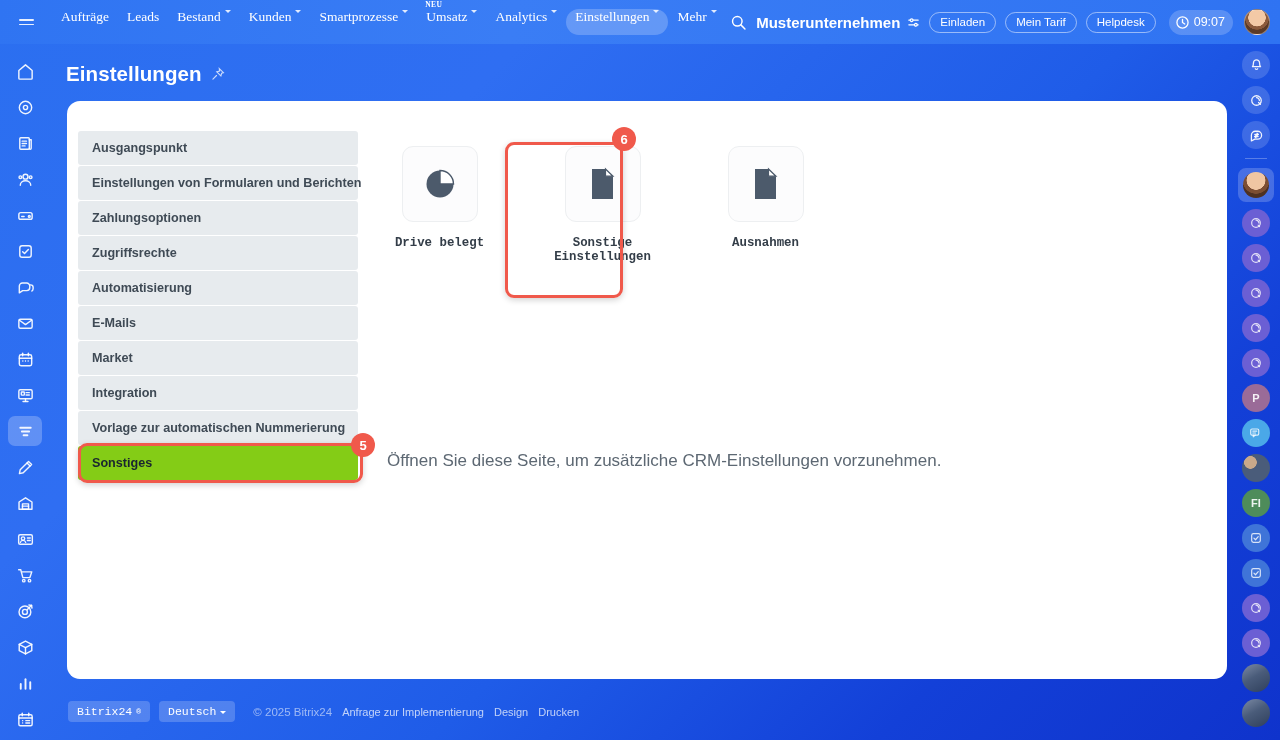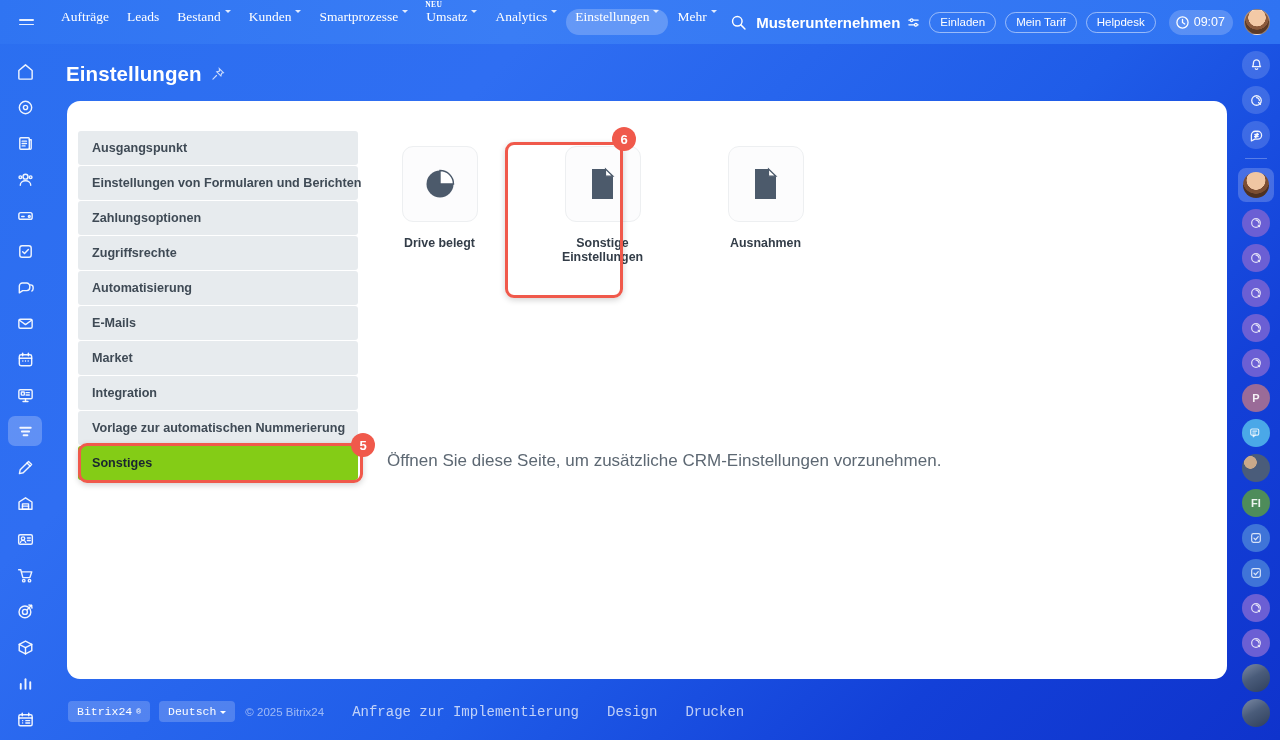--- a/index.html
+++ b/index.html
@@ -154,21 +154,21 @@
   .hl-badge {
     position: absolute; width: 24px; height: 24px; border-radius: 50%;
     background: #f0594b; color: #fff;
     font-size: 13px; font-weight: bold;
     display: flex; align-items: center; justify-content: center;
     z-index: 26;
   }
 
   
   #tiles { position: absolute; top: 45px; left: 325px; display: flex; gap: 68px; }
-  .tile { width: 95px; display: flex; flex-direction: column; align-items: center; cursor: pointer; }
+  .tile { width: 95px; display: flex; flex-direction: column; align-items: center; cursor: pointer; font-family: Liberation Mono, monospace; }
   .tileicon {
     width: 76px; height: 76px; border-radius: 11px;
     border: 1px solid #edeff1; background: #fcfcfd;
     display: flex; align-items: center; justify-content: center;
   }
   .tilelabel {
     margin-top: 14px; text-align: center; line-height: 1.15;
     font-size: 12.4px; font-weight: bold; color: #333d48;
   }
 
@@ -182,26 +182,26 @@
     position: absolute; left: 68px; bottom: 18px;
     display: flex; align-items: center; gap: 9px; z-index: 20;
   }
   .f-pill {
     height: 21px; padding: 0 9px;
     display: flex; align-items: center; gap: 4px;
     background: rgba(255,255,255,0.2); border-radius: 4px;
     font-size: 11.5px; color: #ffffff; cursor: pointer; white-space: nowrap; font-family: Liberation Mono, monospace;
   }
   .f-link {
-    font-size: 14px; color: rgba(255,255,255,0.72);
-    cursor: pointer; white-space: nowrap; margin-left: 19px; font-family: Liberation Mono, monospace;
+    font-size: 11px; color: rgba(255,255,255,0.72);
+    cursor: pointer; white-space: nowrap; margin-left: 1px;
   }
   .f-copy {
     font-size: 11.5px; color: rgba(255,255,255,0.55);
-    white-space: nowrap; margin-left: 1px; text-align: center;
+    white-space: nowrap; margin-left: 9px; text-align: center;
   }
 </style>
 </head>
 <body>
 
 <div id="topbar">
   <div id="hamburger">
     <i></i>
       <i></i>
   </div>

